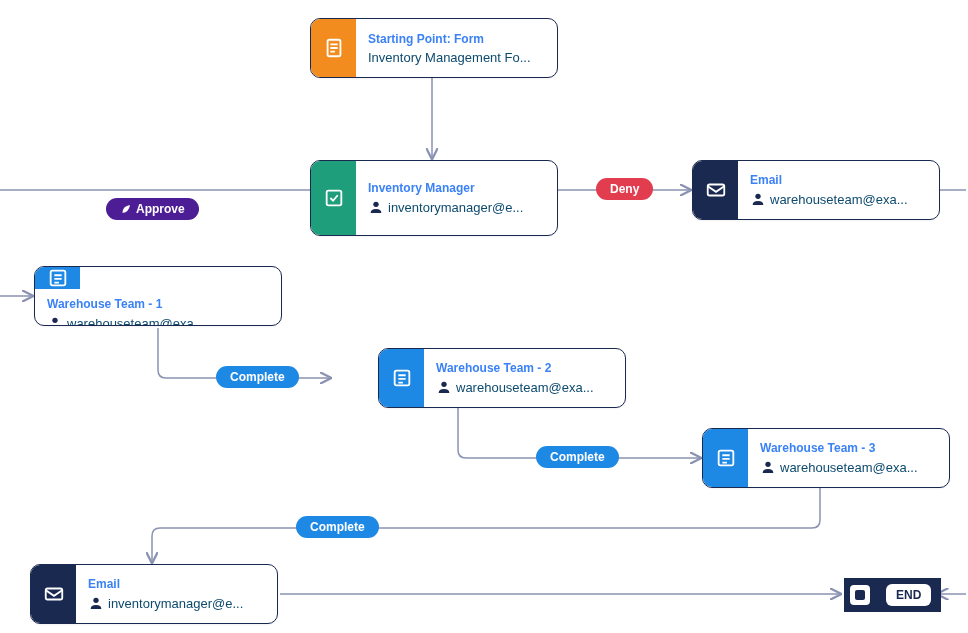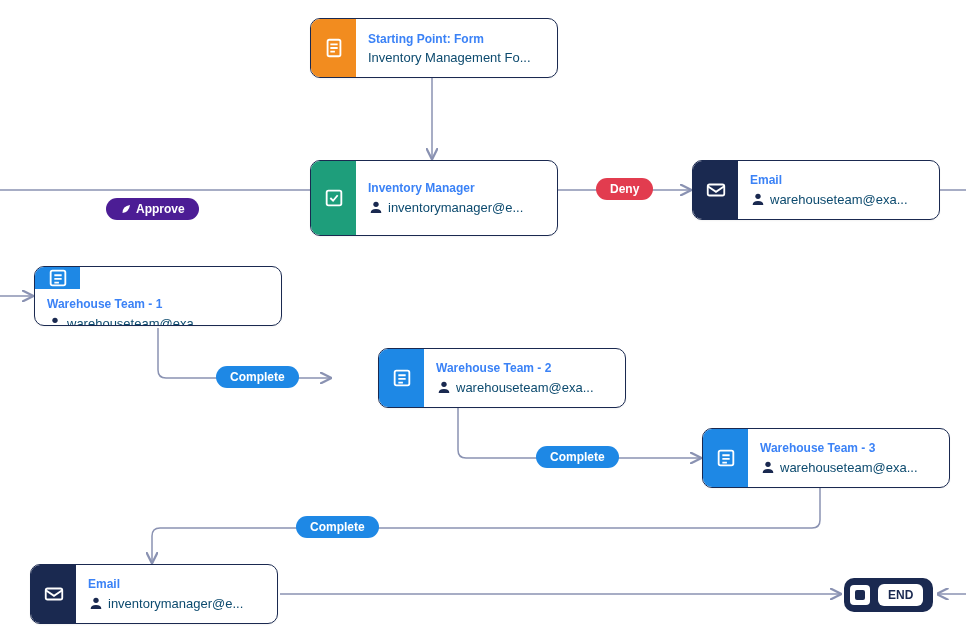--- a/index.html
+++ b/index.html
@@ -71,23 +71,23 @@
 }
 .pill-green { background: #4c1d95; margin-top: 20px; }
 .pill-red { background: #e23c4f; }
 .pill-blue { background: #1e88e5; }
 
 .end-node {
   position: absolute;
   display: flex;
   align-items: center;
   background: #1a2950;
-  border-radius: 10px;
+  border-radius: 0;
   padding: 6px 10px 6px 6px;
-  gap: 8px;
+  gap: 16px;
 }
 .end-node .stop {
   width: 20px; height: 20px; background: #fff; border-radius: 4px;
   display:flex; align-items:center; justify-content:center;
 }
 .end-node .stop .inner {
   width: 10px; height: 10px; background: #1a2950; border-radius: 2px;
 }
 .end-node .label {
   color: #1a2950; background: #fff; padding: 4px 10px; border-radius: 6px; font-size: 12px; font-weight: 700;

